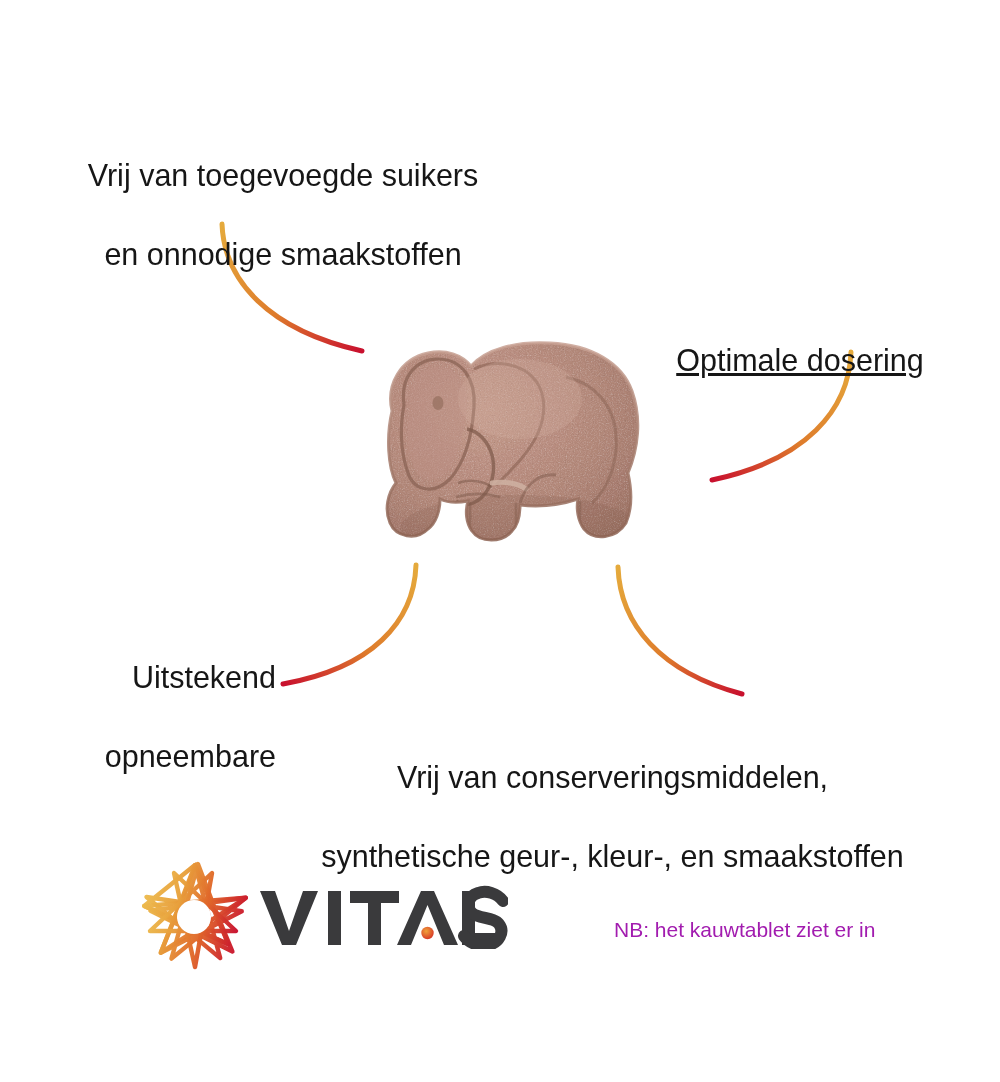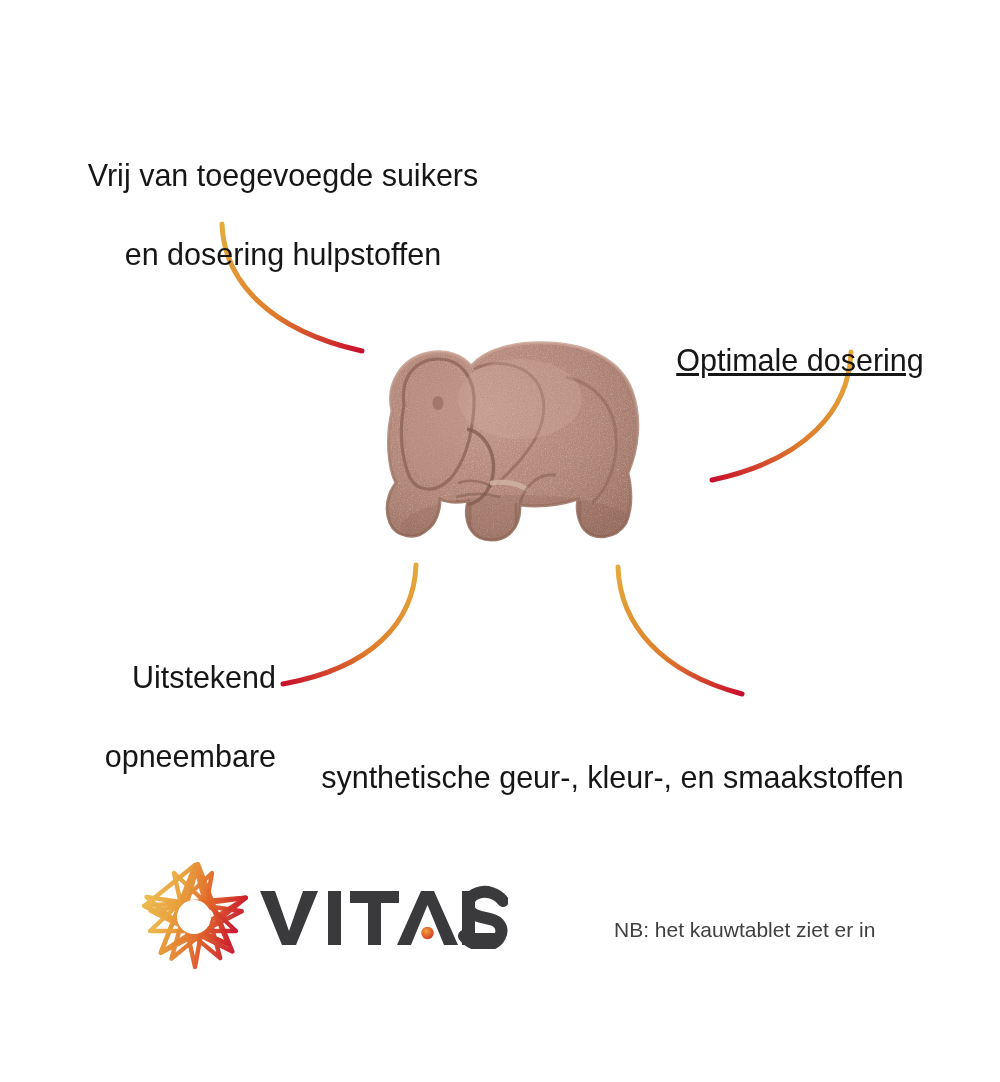--- a/index.html
+++ b/index.html
@@ -103,21 +103,21 @@
     width: 250px;
     height: 66px;
   }
   #disclaimer {
     position: absolute;
     left: 614px;
     top: 885px;
     width: 350px;
     font-size: 21px;
     line-height: 1.42;
-    color: #404040;
+    color: #a21caf;
     white-space: pre-line;
   }
   #disclaimer span { display: block; }
 </style>
 </head>
 <body>
 
 <div id="stage">
 
   <svg id="curves" viewBox="0 0 1000 1082">
@@ -148,33 +148,34 @@
 
     <path d="M851,352 C849,410 806,460 712,480" fill="none" stroke="url(#gradTR)" stroke-width="5" stroke-linecap="round"></path>
 
     <path d="M416,565 C414,622 372,668 283,684" fill="none" stroke="url(#gradBL)" stroke-width="5" stroke-linecap="round"></path>
 
     <path d="M618,567 C620,624 660,672 742,694" fill="none" stroke="url(#gradBR)" stroke-width="5" stroke-linecap="round"></path>
   </svg>
 
   <div class="callout" id="callout-sugars">
     <span>Vrij van toegevoegde suikers</span>
-    <span>en dosering hulpstoffen</span>
+    <span>en onnodige smaakstoffen</span>
   </div>
 
   <div class="callout" id="callout-dosage">
     <span>Optimale dosering</span>
   </div>
 
   <div class="callout" id="callout-absorbable">
     <span>Uitstekend</span>
     <span>opneembare</span>
   </div>
 
   <div class="callout" id="callout-preservatives">
+    <span>Vrij van conserveringsmiddelen,</span>
     <span>synthetische geur-, kleur-, en smaakstoffen</span>
   </div>
 
   <div id="tablet-wrap">
     <svg id="tablet-svg" viewBox="0 0 285 228">
       <defs>
         <radialGradient id="bodyGrad" cx="40%" cy="35%" r="75%">
           <stop offset="0%" stop-color="#C49A8B"></stop>
           <stop offset="55%" stop-color="#B4897B"></stop>
           <stop offset="100%" stop-color="#9A7062"></stop>

